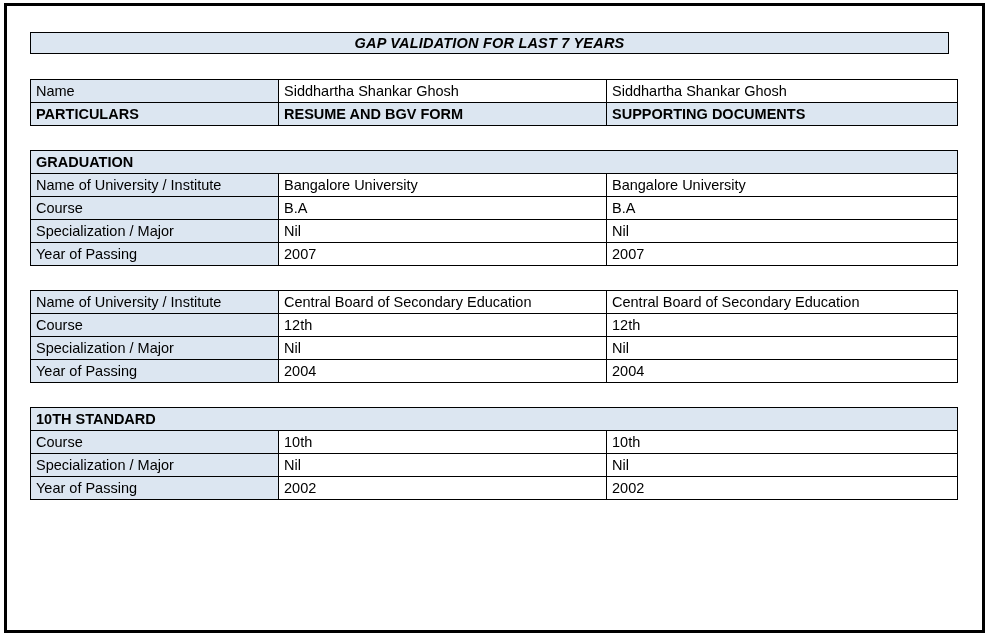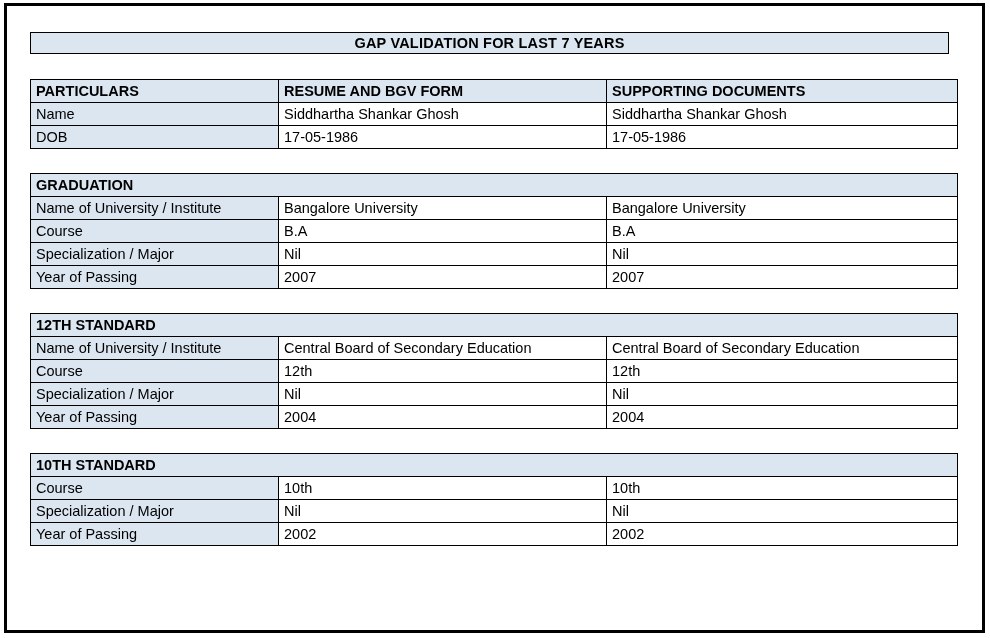--- a/index.html
+++ b/index.html
@@ -15,20 +15,21 @@
     box-sizing:border-box;
     padding:26px 0 0 23px;
   }
   .title-bar {
     width:917px; height:20px;
     border:1px solid #000;
     background:var(--fill, #dce6f1);
     font-size:14.5px; font-weight:bold;
     text-align:center; line-height:20px;
     letter-spacing:0.2px;
+    font-style:italic;
   }
   table.block {
     border-collapse:collapse;
     table-layout:fixed;
     width:927px;
     margin-top:25px;
   }
   table.block.sec { margin-top:24px;padding-left:8px; }
   td {
     border:1px solid #000;
@@ -55,33 +56,28 @@
   <div class="title-bar">GAP VALIDATION FOR LAST 7 YEARS</div>
 
   <table class="block">
     <colgroup>
         <col class="col-label">
         <col class="col-resume">
         <col class="col-support">
       </colgroup>
     <tbody>
         <tr>
-      <td class="shaded bold">PARTICULARS</td>
-      <td class="shaded bold">RESUME AND BGV FORM</td>
-      <td class="shaded bold">SUPPORTING DOCUMENTS</td>
-    </tr>
-    <tr>
       <td class="shaded">Name</td>
       <td>Siddhartha Shankar Ghosh</td>
       <td>Siddhartha Shankar Ghosh</td>
     </tr>
     <tr>
-      <td class="shaded">DOB</td>
-      <td>17-05-1986</td>
-      <td>17-05-1986</td>
+      <td class="shaded bold">PARTICULARS</td>
+      <td class="shaded bold">RESUME AND BGV FORM</td>
+      <td class="shaded bold">SUPPORTING DOCUMENTS</td>
     </tr>
   </tbody>
     </table>
 
   <table class="block sec">
     <colgroup>
         <col class="col-label">
         <col class="col-resume">
         <col class="col-support">
       </colgroup>
@@ -112,23 +108,20 @@
   </tbody>
     </table>
 
   <table class="block sec">
     <colgroup>
         <col class="col-label">
         <col class="col-resume">
         <col class="col-support">
       </colgroup>
     <tbody>
-        <tr>
-      <td colspan="3" class="shaded bold">12TH STANDARD</td>
-    </tr>
     <tr>
       <td class="shaded">Name of University / Institute</td>
       <td>Central Board of Secondary Education</td>
       <td>Central Board of Secondary Education</td>
     </tr>
     <tr>
       <td class="shaded">Course</td>
       <td>12th</td>
       <td>12th</td>
     </tr>

